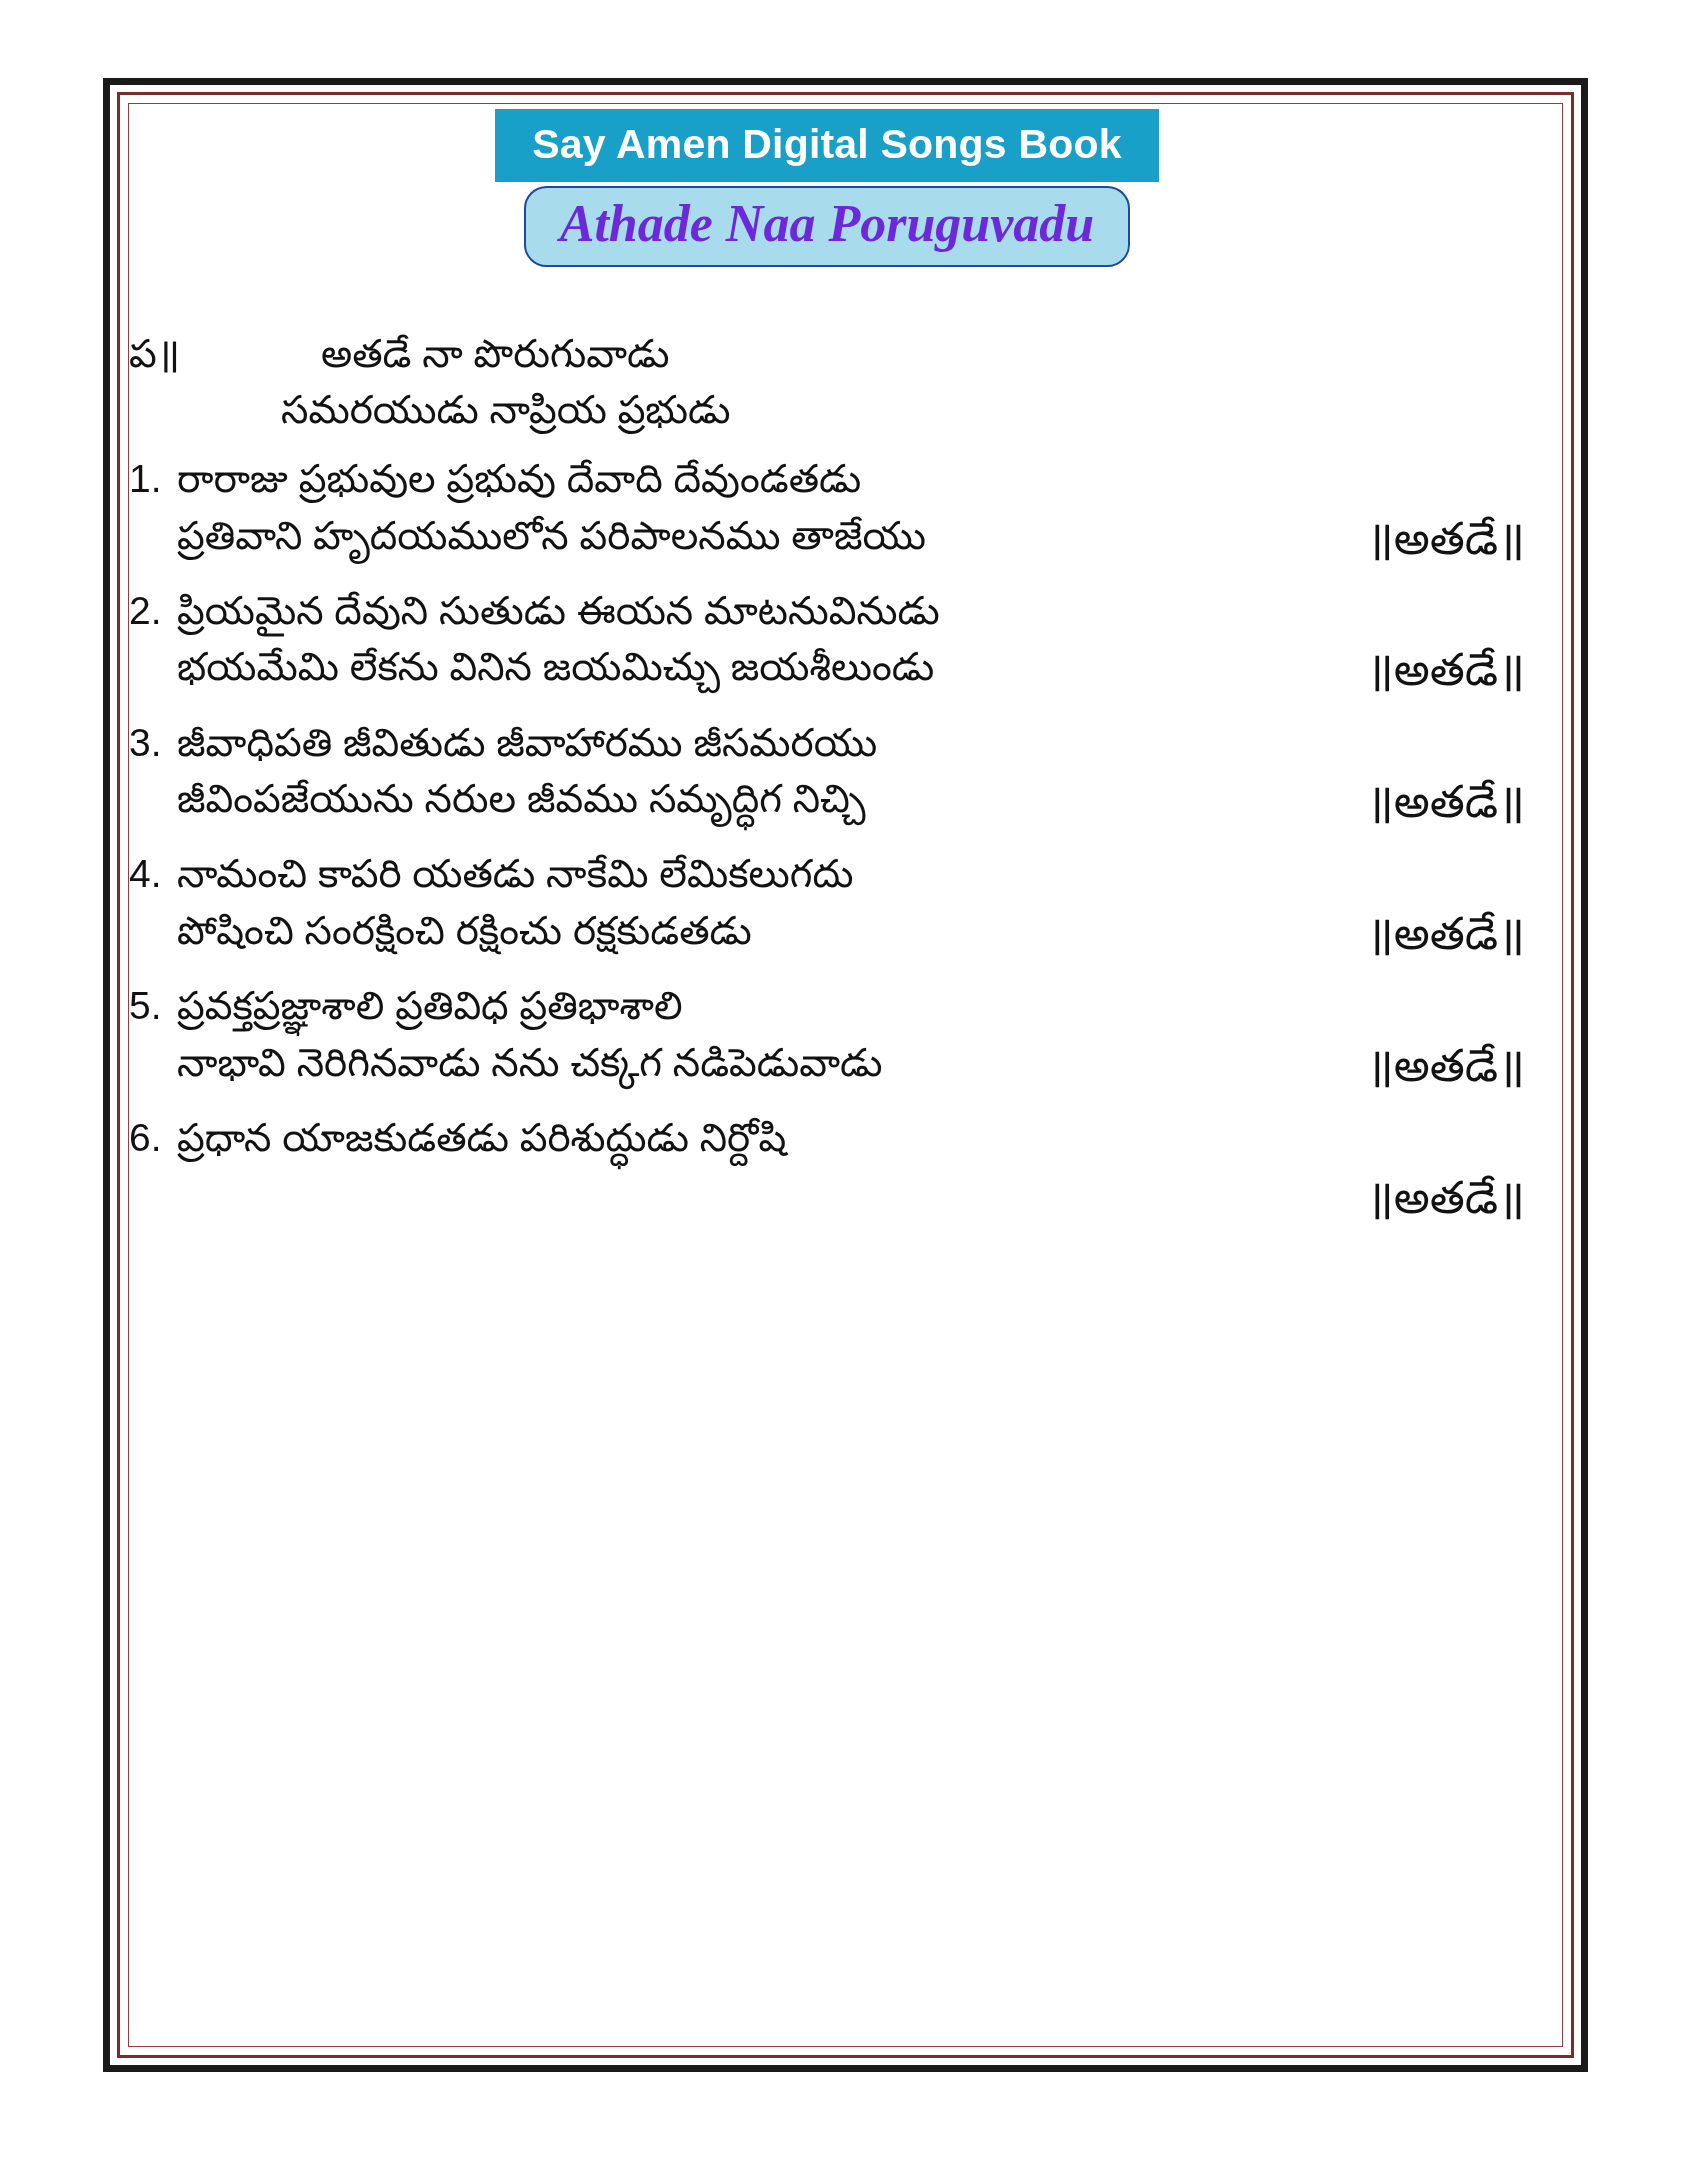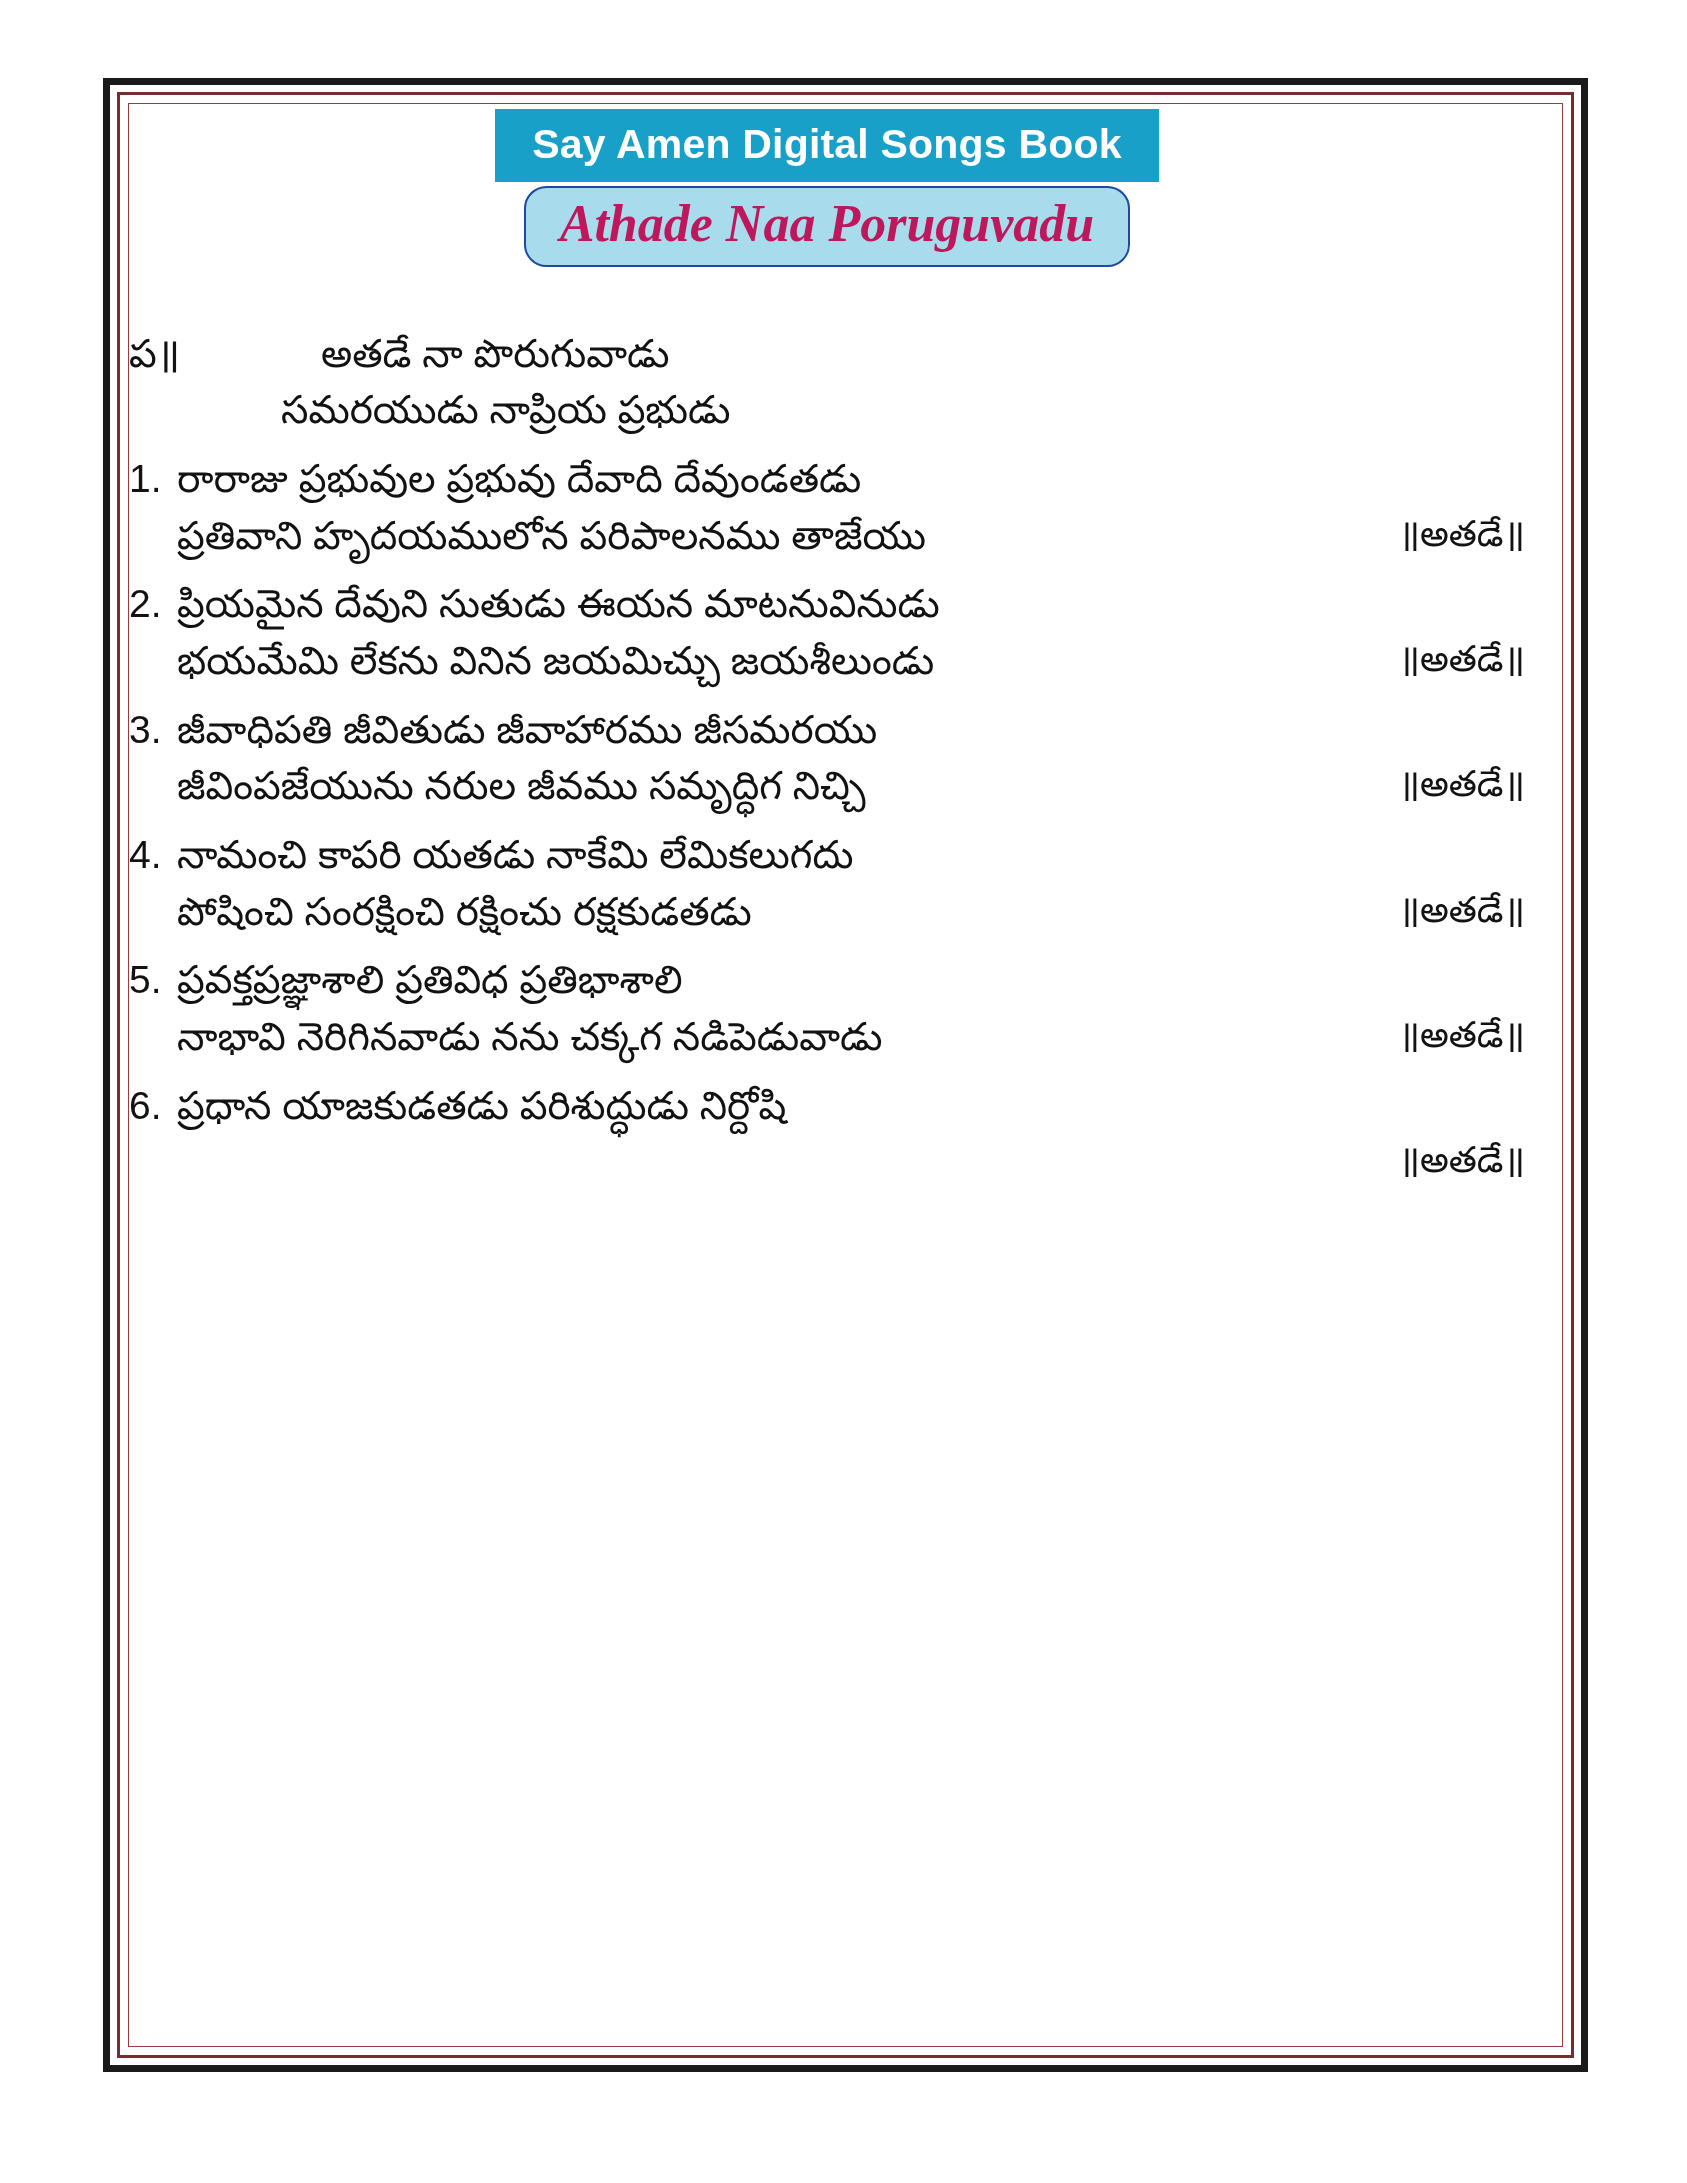--- a/index.html
+++ b/index.html
@@ -71,21 +71,21 @@
     padding: 14.6px 37px 17px 37px;
     line-height: 1.0;
   }
   .title-wrap {
     text-align: center;
     margin-top: 4px;
   }
   .title {
     display: inline-block;
     background: #a8dced;
-    color: #be185d;
+    color: #6d28d9;
     border: 2px solid #1c4aa0;
     border-radius: 22.5px;
     font-family: "Liberation Serif", serif;
     font-style: italic;
     font-weight: bold;
     font-size: 52px;
     padding: 9.3px 34px 13.2px 34px;
     line-height: 1.05;
   }
   .lyrics {
@@ -115,21 +115,21 @@
     flex: 0 0 auto;
     width: 152px;
   }
   .text {
     flex: 0 1 auto;
   }
   .refrain {
     flex: 0 0 auto;
     margin-left: auto;
     padding-left: 40px;
-    font-size: 36px;
+    font-size: 45px;
     white-space: nowrap;
   }
   .refrain-tight {
     padding-left: 22.5px;
   }
 </style>
 </head>
 <body>
 
 <div class="page">

